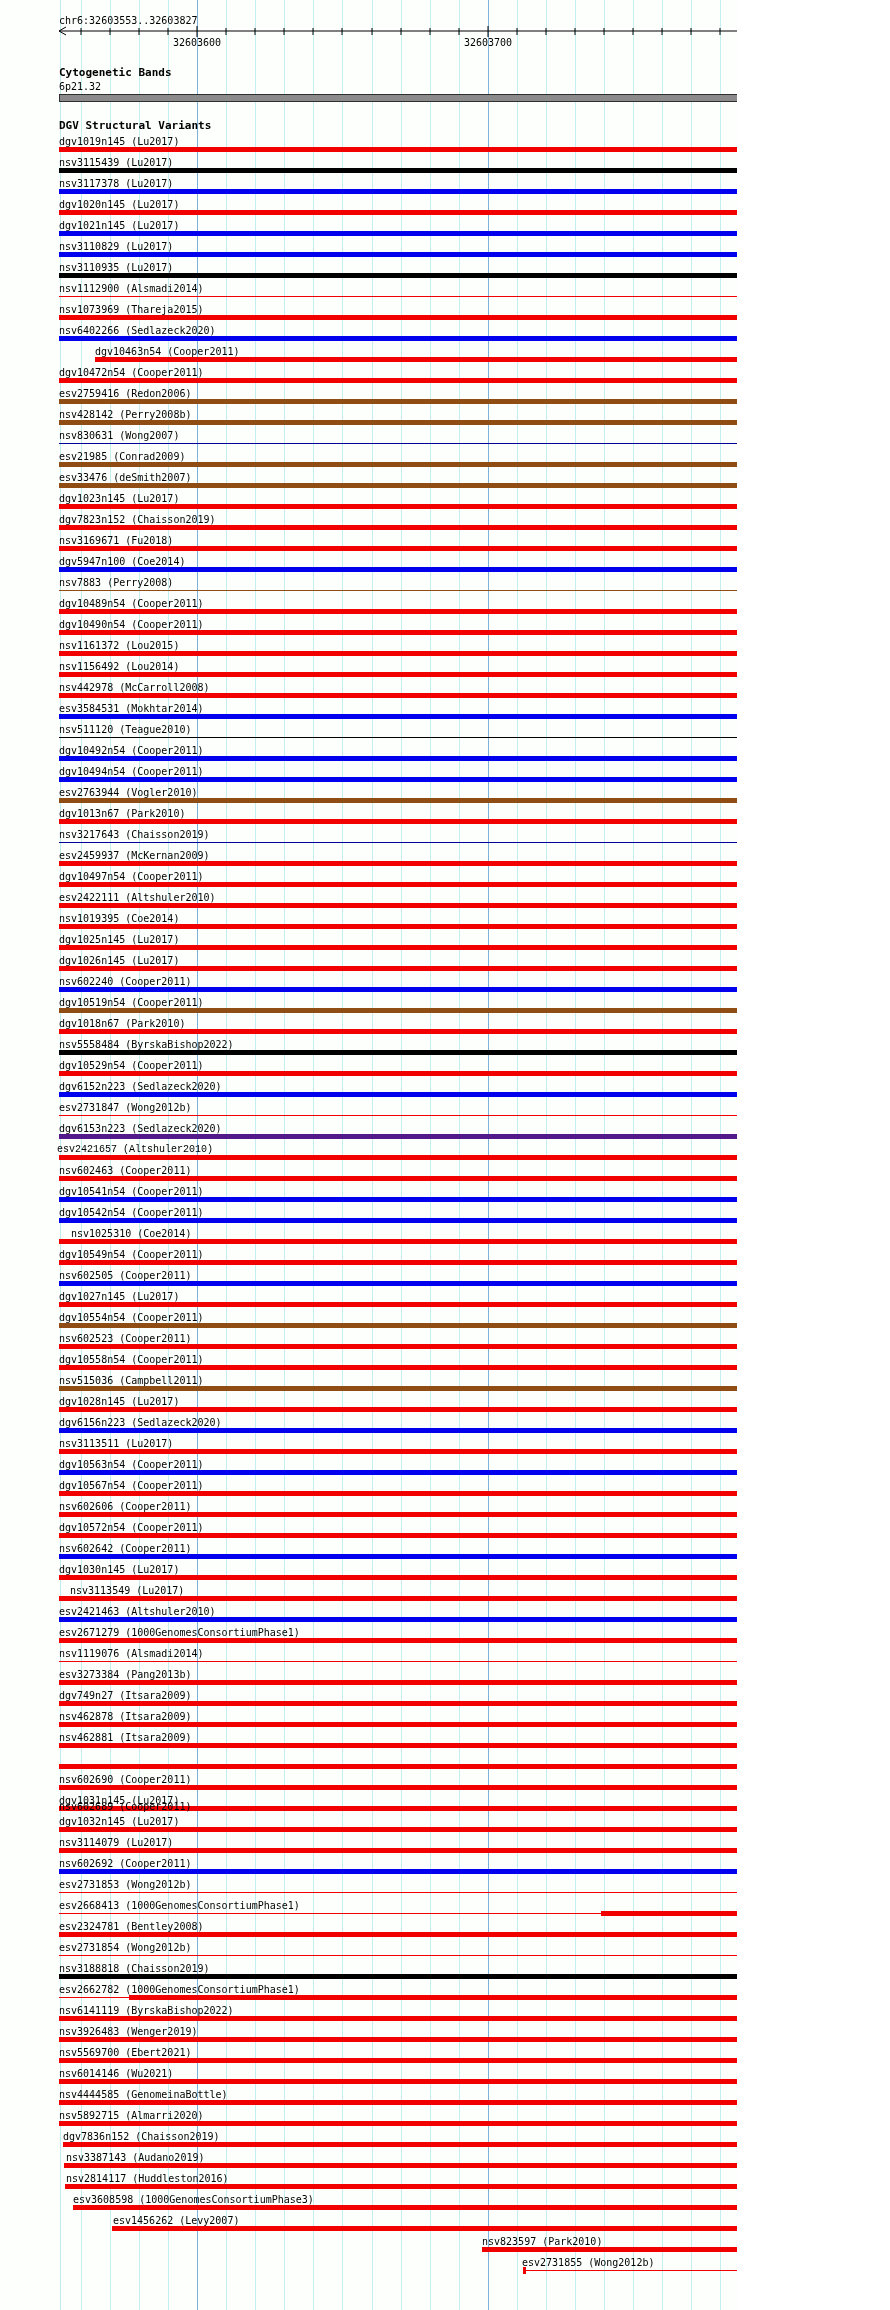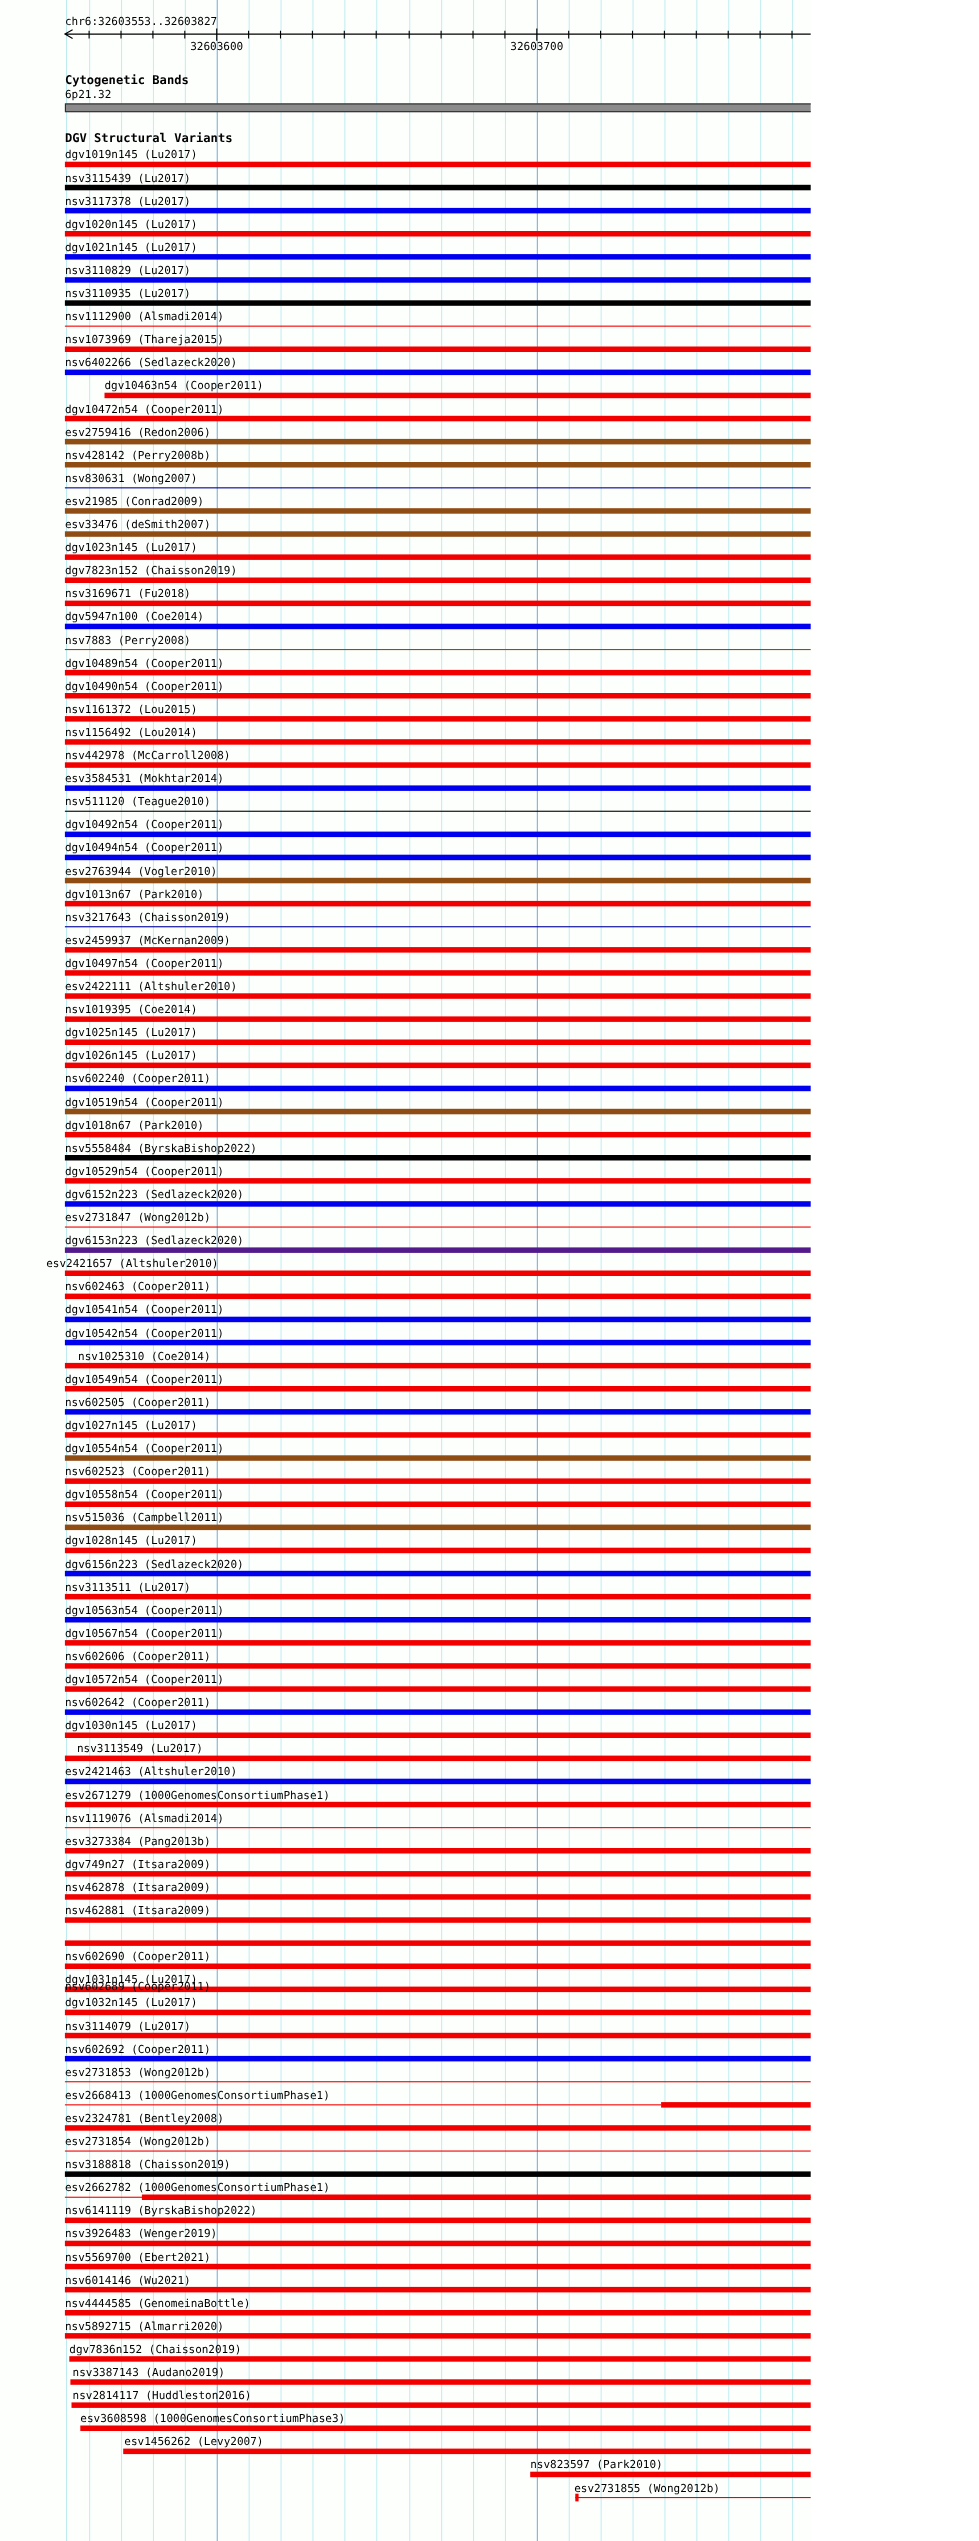--- a/index.html
+++ b/index.html
@@ -262,21 +262,21 @@
       </div>
       <div class="track-row" style="top: 1102px;">
         <span class="v-label" style="left: 59px;">esv2731847 (Wong2012b)</span>
         <div class="v-bar" style="background: rgb(242, 0, 0); left: 59px; top: 13px; height: 1px; width: 803px;"></div>
       </div>
       <div class="track-row" style="top: 1123px;">
         <span class="v-label" style="left: 59px;">dgv6153n223 (Sedlazeck2020)</span>
         <div class="v-bar" style="background: rgb(83, 26, 140); left: 59px; top: 11px; height: 5px; width: 803px;"></div>
       </div>
       <div class="track-row" style="top: 1144px;">
-        <span class="v-label" style="left: 42px;">esv2421657 (Altshuler2010)</span>
+        <span class="v-label" style="left: 57px; font-family: Liberation Mono, monospace;">esv2421657 (Altshuler2010)</span>
         <div class="v-bar" style="background: rgb(242, 0, 0); left: 59px; top: 11px; height: 5px; width: 803px;"></div>
       </div>
       <div class="track-row" style="top: 1165px;">
         <span class="v-label" style="left: 59px;">nsv602463 (Cooper2011)</span>
         <div class="v-bar" style="background: rgb(242, 0, 0); left: 59px; top: 11px; height: 5px; width: 803px;"></div>
       </div>
       <div class="track-row" style="top: 1186px;">
         <span class="v-label" style="left: 59px;">dgv10541n54 (Cooper2011)</span>
         <div class="v-bar" style="background: rgb(0, 0, 238); left: 59px; top: 11px; height: 5px; width: 803px;"></div>
       </div>

